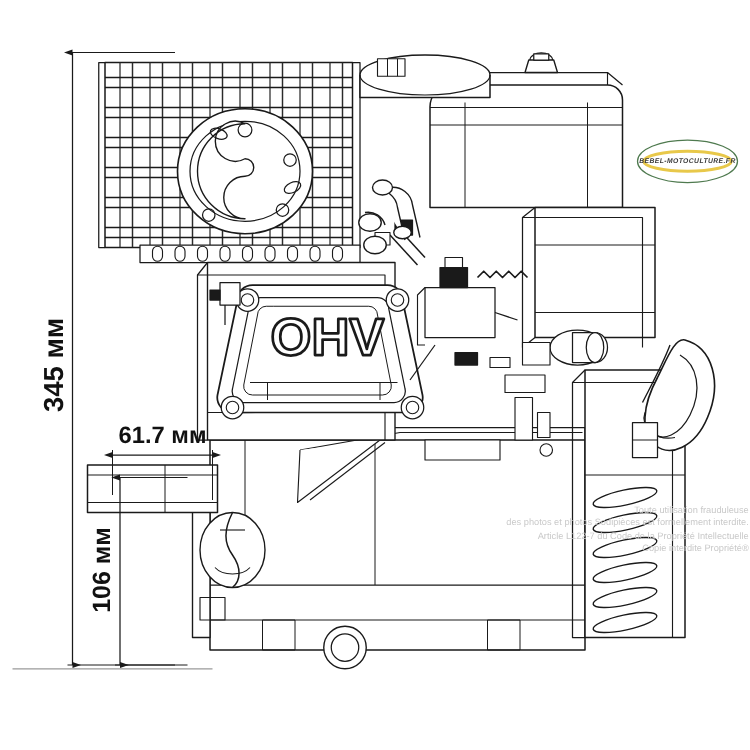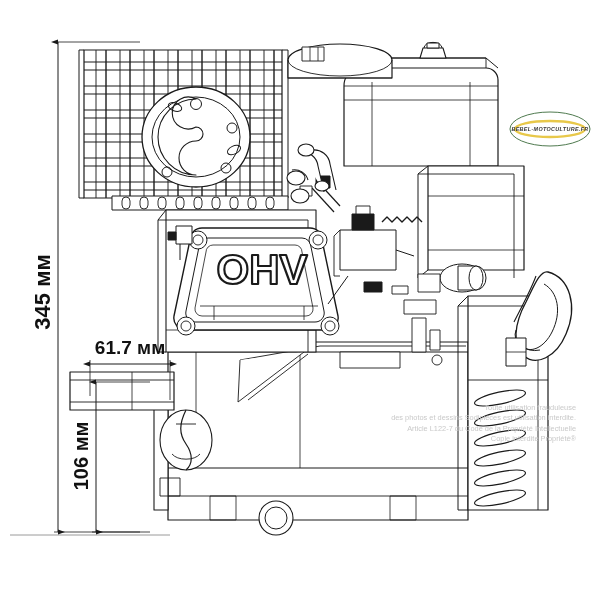--- a/index.html
+++ b/index.html
@@ -29,21 +29,21 @@
     font-weight:bold;
     font-style:italic;
     letter-spacing:0.35px;
     color:#3a3a3a;
     white-space:nowrap;
   }
 
   
   #copyright{
     position:absolute;
-    right:24px;
+    right:1px;
     bottom:8px;
     text-align:right;
     font-family:"Liberation Sans",sans-serif;
     font-size:7.4px;
     line-height:10.2px;
     color:#c9c9c9;
     white-space:nowrap;
   }
   #copyright div{display:block;}
 </style>
@@ -344,18 +344,18 @@
   <div id="watermark">
     <svg width="84" height="42" viewBox="0 0 84 42">
       <ellipse cx="42" cy="21" rx="40" ry="17" fill="none" stroke="#4f7a4f" stroke-width="1"></ellipse>
       <ellipse cx="42" cy="21" rx="35" ry="8" fill="#ffffff" stroke="#e8c84a" stroke-width="2.4"></ellipse>
     </svg>
     <div id="wm-text">BEBEL-MOTOCULTURE.FR</div>
   </div>
 
   <div id="copyright">
     <div>Toute utilisation frauduleuse</div>
-    <div>des photos et dessins Sodipièces est utilisation interdite.</div>
+    <div>des photos et photos Sodipièces est formellement interdite.</div>
     <div>Article L122-7 du Code de la Propriété Intellectuelle</div>
     <div>Copie interdite Propriété®</div>
   </div>
 
 </div>
 
 </body></html>

